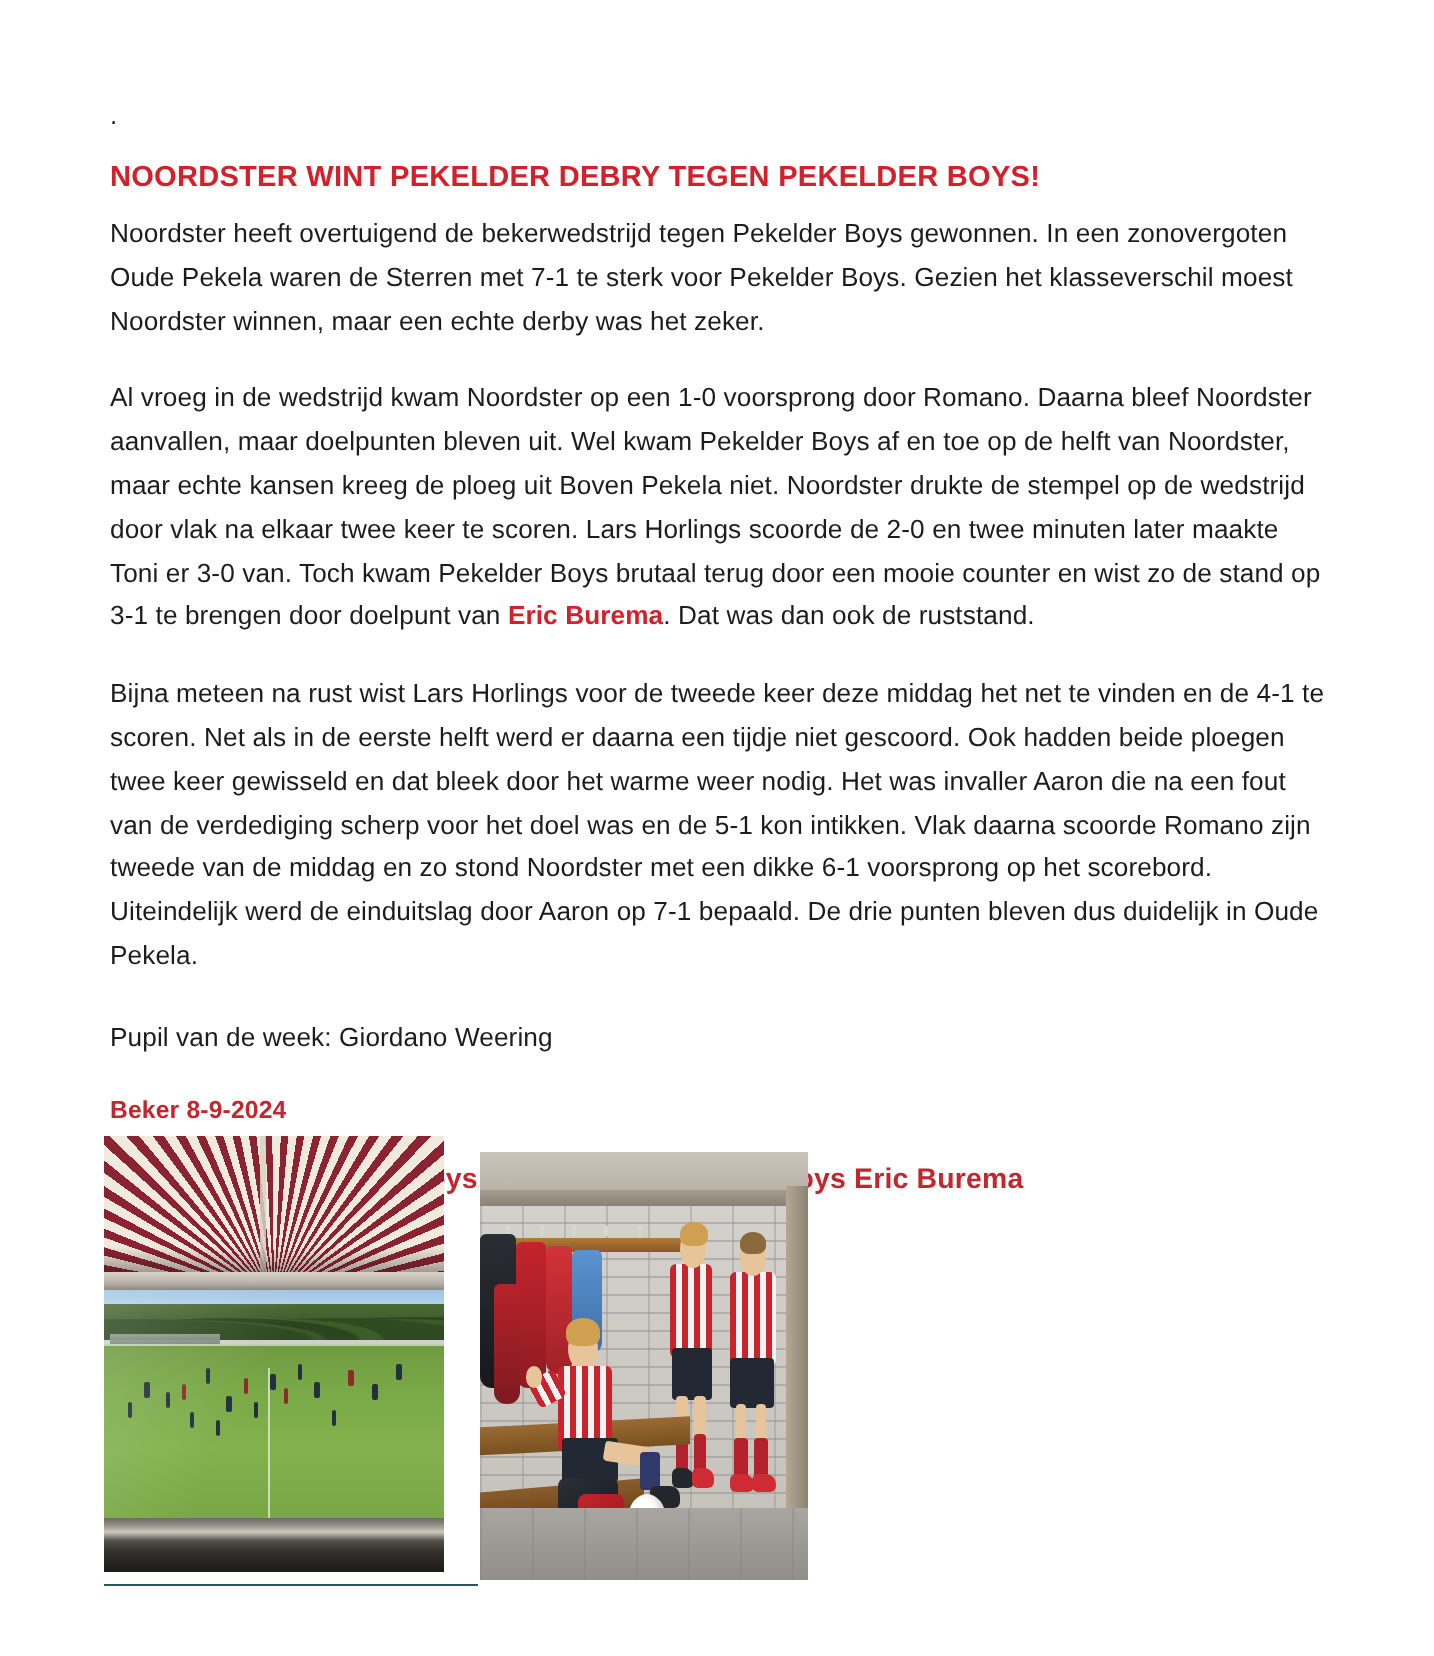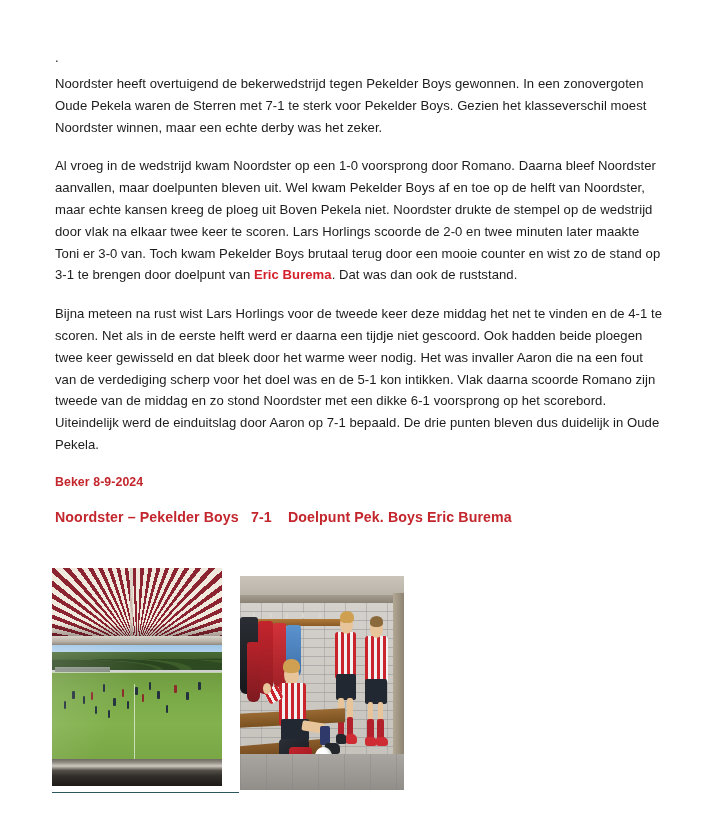--- a/index.html
+++ b/index.html
@@ -364,27 +364,29 @@
 </style>
 </head>
 <body>
 
 <div class="page">
 
   <div class="content">
 
     <p class="lead-dot">.</p>
 
+    <h1 class="headline">NOORDSTER WINT PEKELDER DEBRY TEGEN PEKELDER BOYS!</h1>
 
     <p class="para first">Noordster heeft overtuigend de bekerwedstrijd tegen Pekelder Boys gewonnen. In een zonovergoten Oude Pekela waren de Sterren met 7-1 te sterk voor Pekelder Boys. Gezien het klasseverschil moest Noordster winnen, maar een echte derby was het zeker.</p>
 
     <p class="para"><span>Al vroeg in de wedstrijd kwam Noordster op een 1-0 voorsprong door Romano. Daarna bleef Noordster aanvallen, maar doelpunten bleven uit. Wel kwam Pekelder Boys af en toe op de helft van Noordster, maar echte kansen kreeg de ploeg uit Boven Pekela niet. Noordster drukte de stempel op de wedstrijd door vlak na elkaar twee keer te scoren. Lars Horlings scoorde de 2-0 en twee minuten later maakte Toni er 3-0 van. Toch kwam Pekelder Boys brutaal terug door een mooie counter en wist zo de stand op 3-1 te brengen door doelpunt van </span><span class="inline-red">Eric Burema</span><span>. Dat was dan ook de ruststand.</span></p>
 
     <p class="para">Bijna meteen na rust wist Lars Horlings voor de tweede keer deze middag het net te vinden en de 4-1 te scoren. Net als in de eerste helft werd er daarna een tijdje niet gescoord. Ook hadden beide ploegen twee keer gewisseld en dat bleek door het warme weer nodig. Het was invaller Aaron die na een fout van de verdediging scherp voor het doel was en de 5-1 kon intikken. Vlak daarna scoorde Romano zijn tweede van de middag en zo stond Noordster met een dikke 6-1 voorsprong op het scorebord. Uiteindelijk werd de einduitslag door Aaron op 7-1 bepaald. De drie punten bleven dus duidelijk in Oude Pekela.</p>
 
+    <p class="pupil">Pupil van de week: Giordano Weering</p>
 
     <p class="beker">Beker 8-9-2024</p>
 
     <p class="scoreline">Noordster – Pekelder Boys   7-1    Doelpunt Pek. Boys Eric Burema</p>
   </div>
 
   <div class="photo" id="photo-awning">
     <div class="awning">
       <div class="awning-shadow"></div>
     </div>

